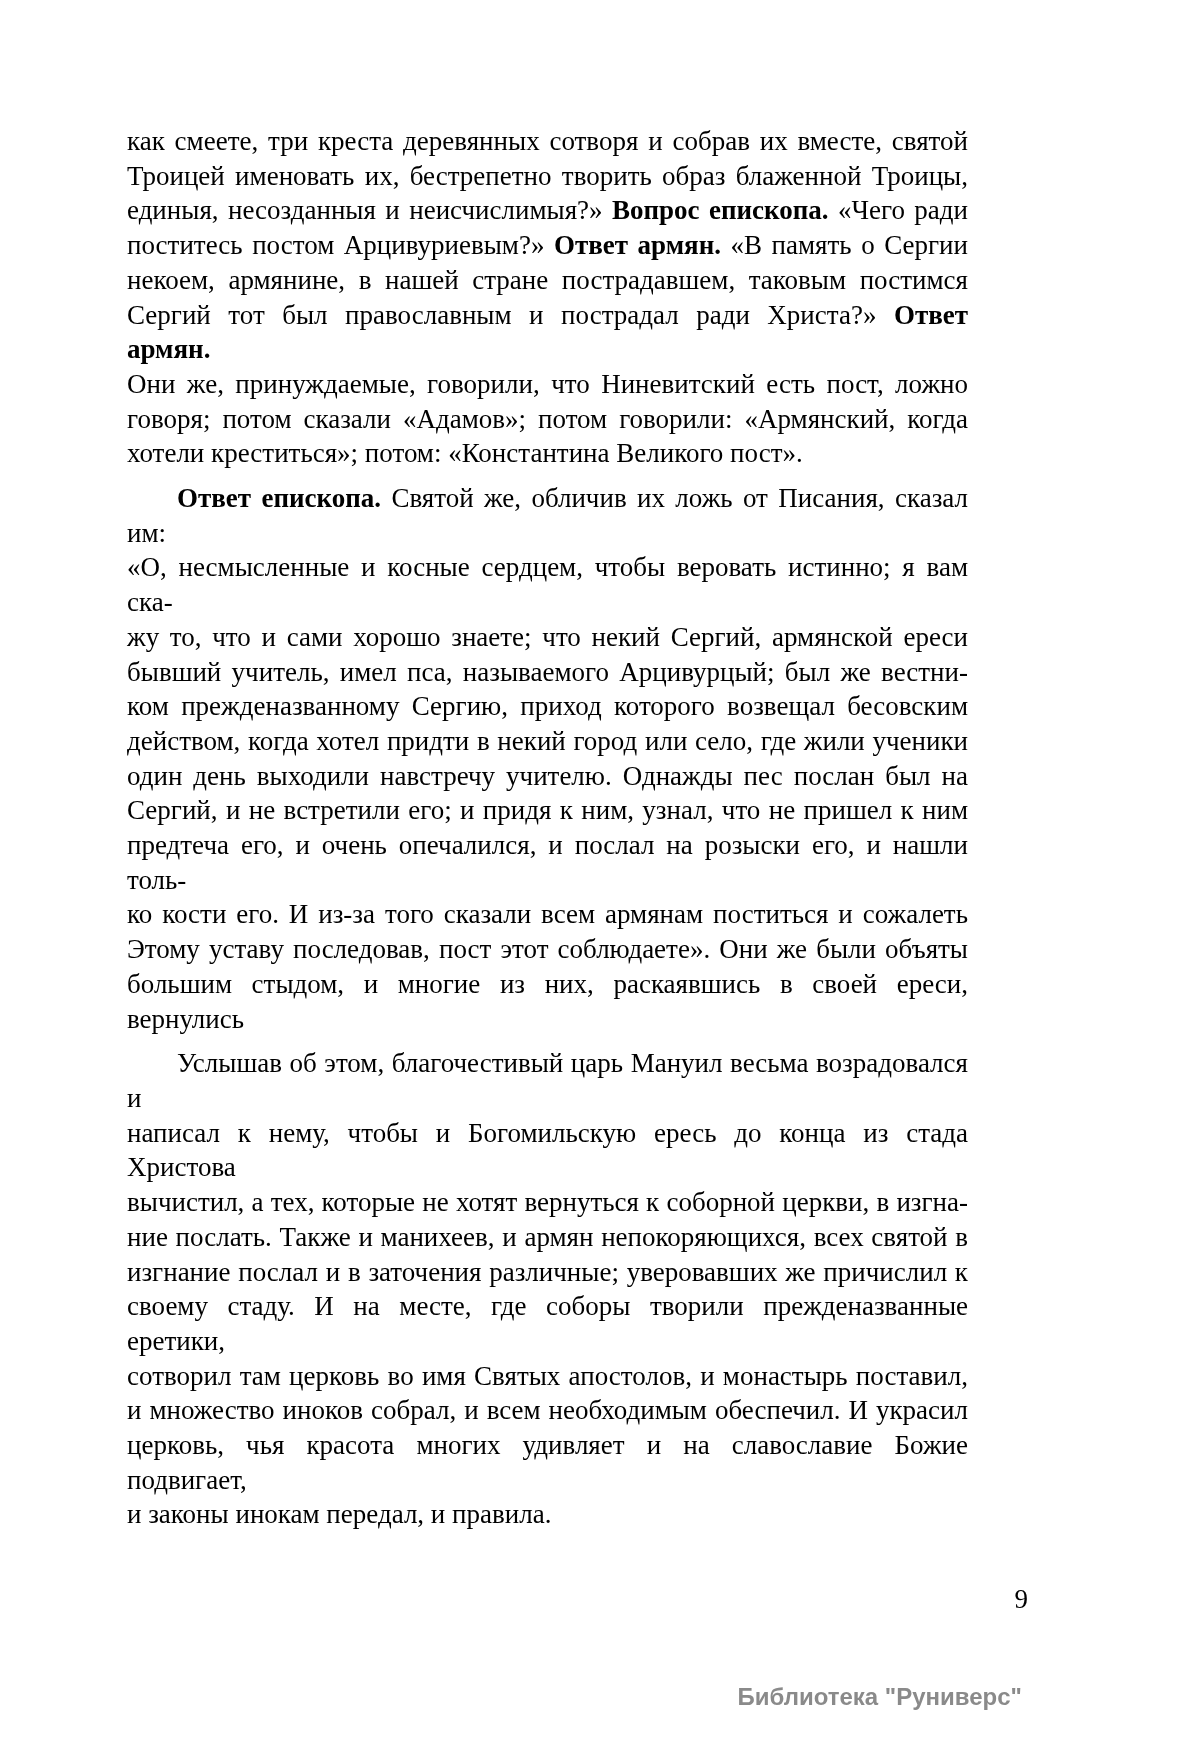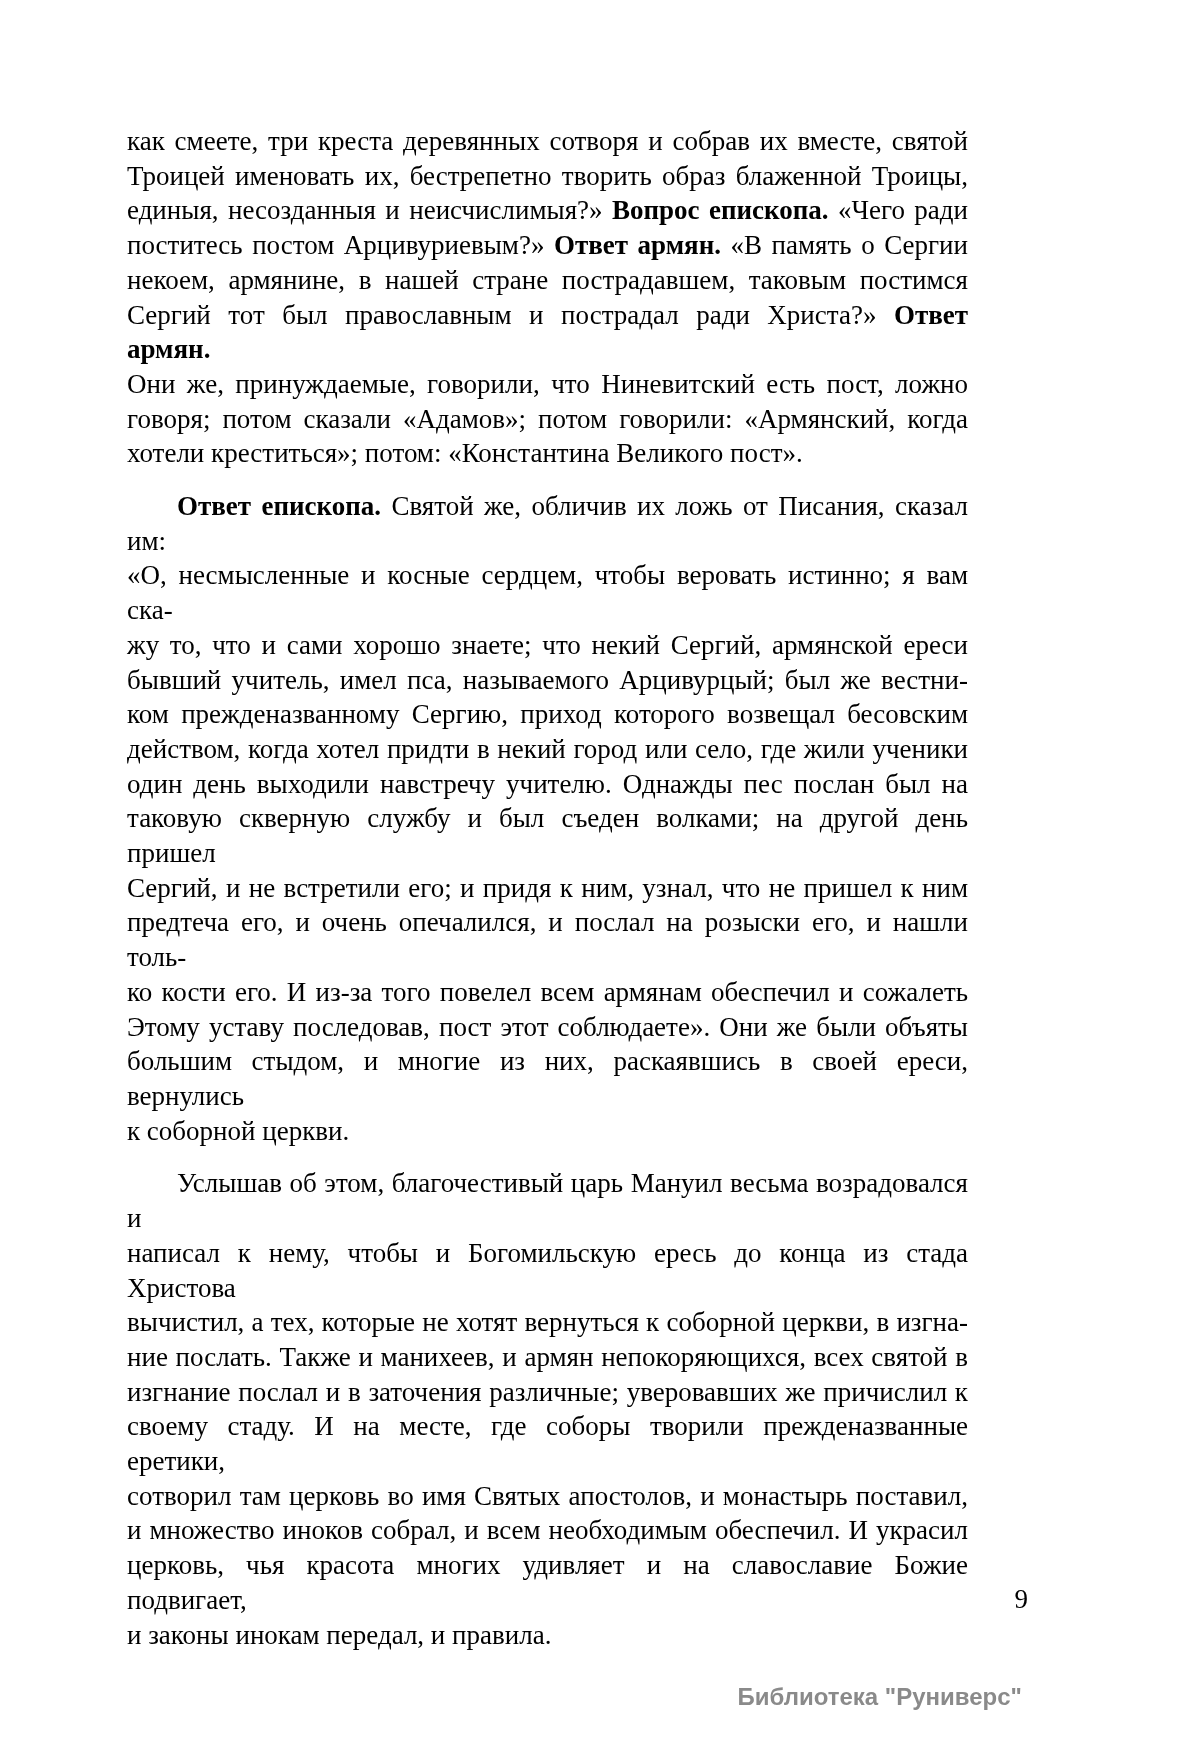--- a/index.html
+++ b/index.html
@@ -1,20 +1,20 @@
 <!DOCTYPE html>
 <html><head>
 <meta charset="utf-8">
 <style>
   html,body{margin:0;padding:0;background:#fff;}
   .page{position:relative;width:1170px;height:1743px;background:#ffffff;overflow:hidden;
         font-family:"Liberation Serif",serif;color:#000;text-decoration:underline;}
   .textblock{position:absolute;left:127px;top:124px;width:841px;font-size:27px;line-height:34.7px;}
   .para{margin:0;}
-  .para + .para{margin-top:18px;}
+  .para + .para{margin-top:10px;}
   .line{text-align:justify;text-align-last:justify;}
   .line.last{text-align-last:left;}
   .line.ind{text-indent:50px;}
   .b{font-weight:700;}
   .pagenum{position:absolute;top:1585px;right:142px;font-size:27px;line-height:28px;}
   .watermark{position:absolute;top:1683px;right:148px;font-family:"Liberation Sans",sans-serif;
              font-size:24px;font-weight:700;color:#8a8a8a;}
 </style>
 </head>
 <body>
@@ -35,27 +35,25 @@
     </div>
 
     <div class="para">
       <div class="line ind"><span class="b">Ответ епископа.</span><span> Святой же, обличив их ложь от Писания, сказал им:</span></div>
       <div class="line"><span>«О, несмысленные и косные сердцем, чтобы веровать истинно; я вам ска-</span></div>
       <div class="line"><span>жу то, что и сами хорошо знаете; что некий Сергий, армянской ереси</span></div>
       <div class="line"><span>бывший учитель, имел пса, называемого Арцивурцый; был же вестни-</span></div>
       <div class="line"><span>ком прежденазванному Сергию, приход которого возвещал бесовским</span></div>
       <div class="line"><span>действом, когда хотел придти в некий город или село, где жили ученики</span></div>
       <div class="line"><span>один день выходили навстречу учителю. Однажды пес послан был на</span></div>
-      <div class="line"><span>таковую скверную службу и был съеден волками; на другой день пришел</span></div>
       <div class="line"><span>Сергий, и не встретили его; и придя к ним, узнал, что не пришел к ним</span></div>
       <div class="line"><span>предтеча его, и очень опечалился, и послал на розыски его, и нашли толь-</span></div>
-      <div class="line"><span>ко кости его. И из-за того повелел всем армянам обеспечил и сожалеть</span></div>
+      <div class="line"><span>ко кости его. И из-за того сказали всем армянам поститься и сожалеть</span></div>
       <div class="line"><span>Этому уставу последовав, пост этот соблюдаете». Они же были объяты</span></div>
       <div class="line"><span>большим стыдом, и многие из них, раскаявшись в своей ереси, вернулись</span></div>
-      <div class="line last"><span>к соборной церкви.</span></div>
     </div>
 
     <div class="para">
       <div class="line ind"><span>Услышав об этом, благочестивый царь Мануил весьма возрадовался и</span></div>
       <div class="line"><span>написал к нему, чтобы и Богомильскую ересь до конца из стада Христова</span></div>
       <div class="line"><span>вычистил, а тех, которые не хотят вернуться к соборной церкви, в изгна-</span></div>
       <div class="line"><span>ние послать. Также и манихеев, и армян непокоряющихся, всех святой в</span></div>
       <div class="line"><span>изгнание послал и в заточения различные; уверовавших же причислил к</span></div>
       <div class="line"><span>своему стаду. И на месте, где соборы творили прежденазванные еретики,</span></div>
       <div class="line"><span>сотворил там церковь во имя Святых апостолов, и монастырь поставил,</span></div>

